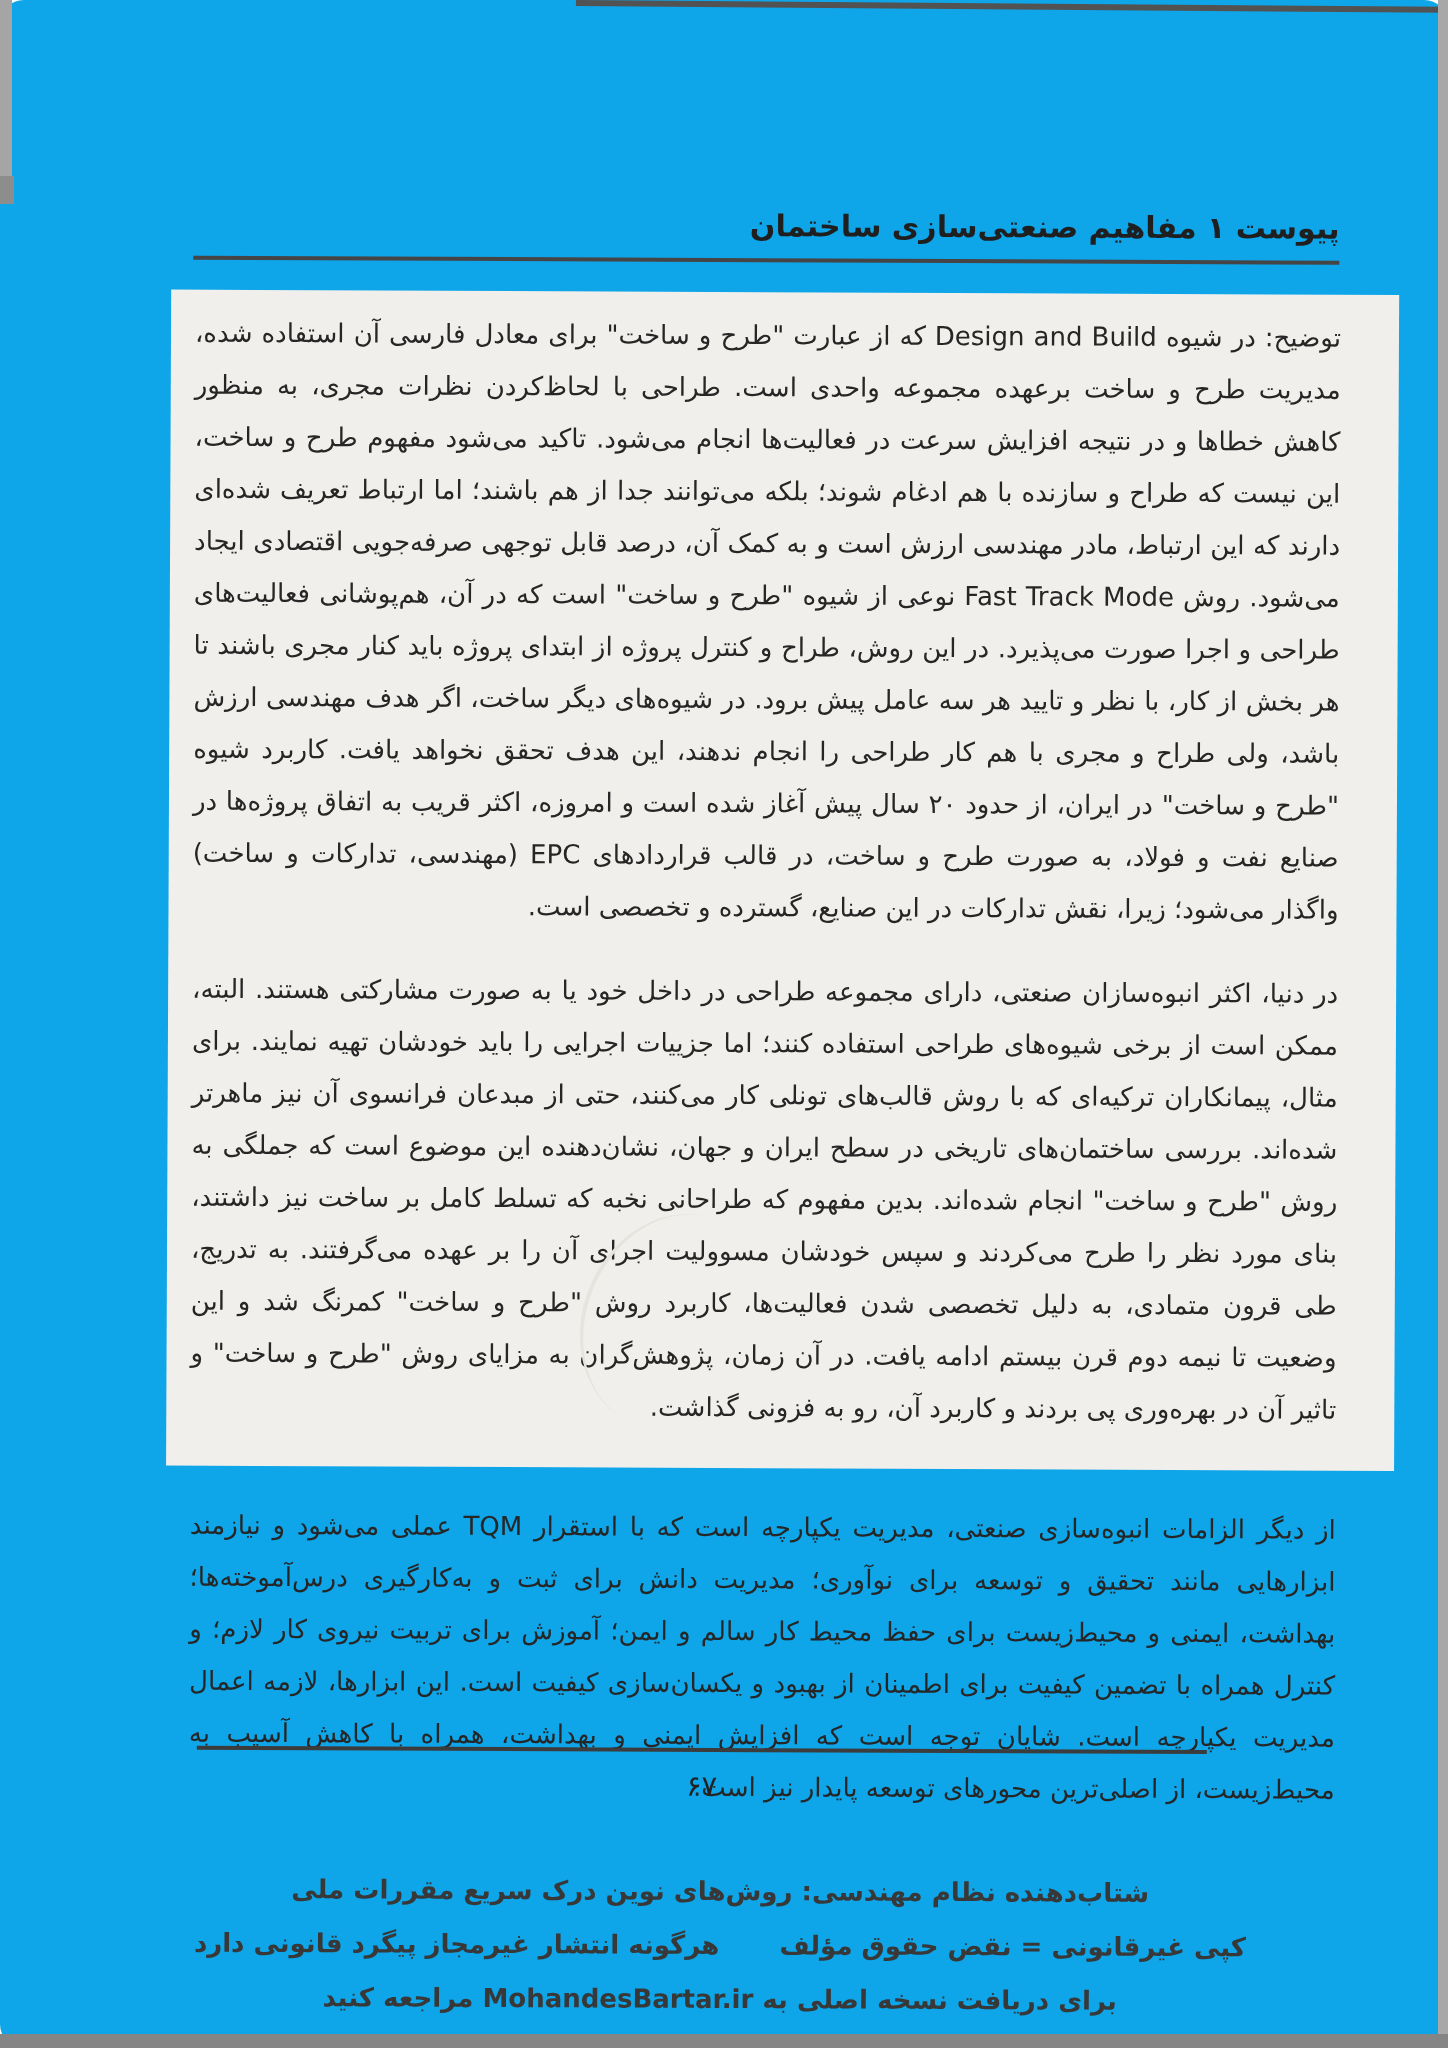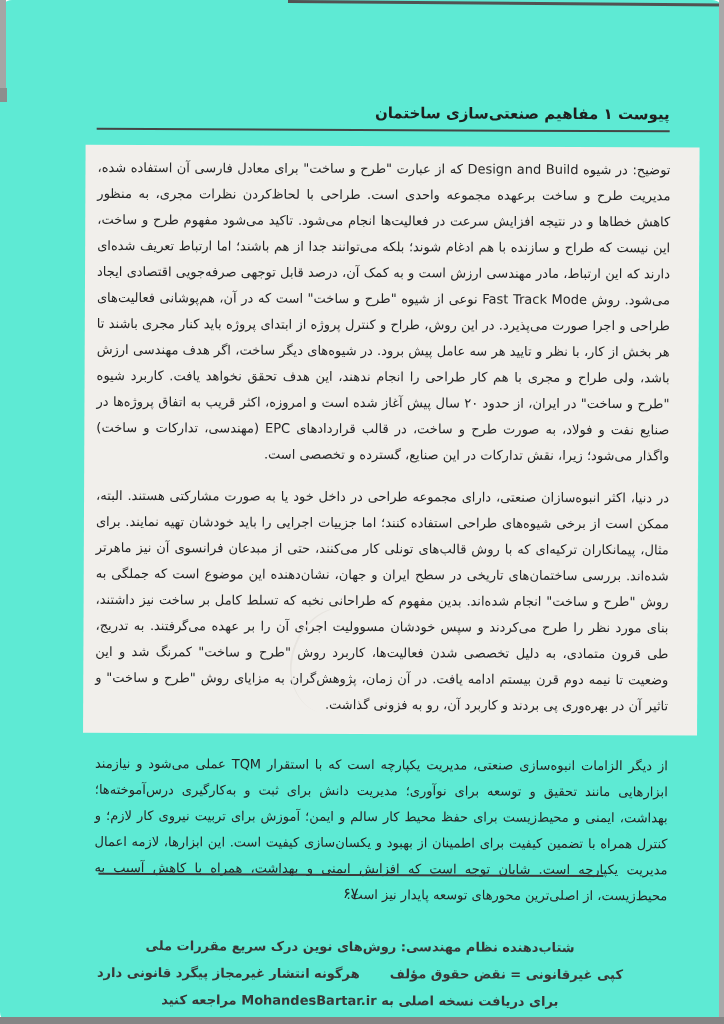--- a/index.html
+++ b/index.html
@@ -5,21 +5,21 @@
   html, body { margin: 0; padding: 0; }
   body {
     width: 724px; height: 1024px;
     background: #ffffff;
     font-family: "DejaVu Sans", sans-serif;
     position: relative;
     overflow: hidden;
   }
   .page {
     position: absolute; inset: 0;
-    background: #5eead4;
+    background: #0ea5e9;
     border-radius: 12px;
   }
   .rot {
     position: absolute; inset: 0;
     transform: rotate(0.25deg);
     transform-origin: 50% 50%;
   }
   
   .header {
     position: absolute;

